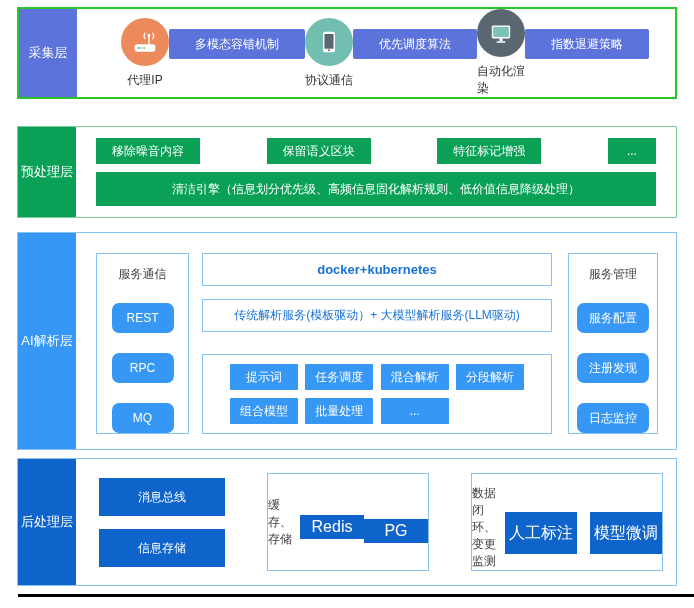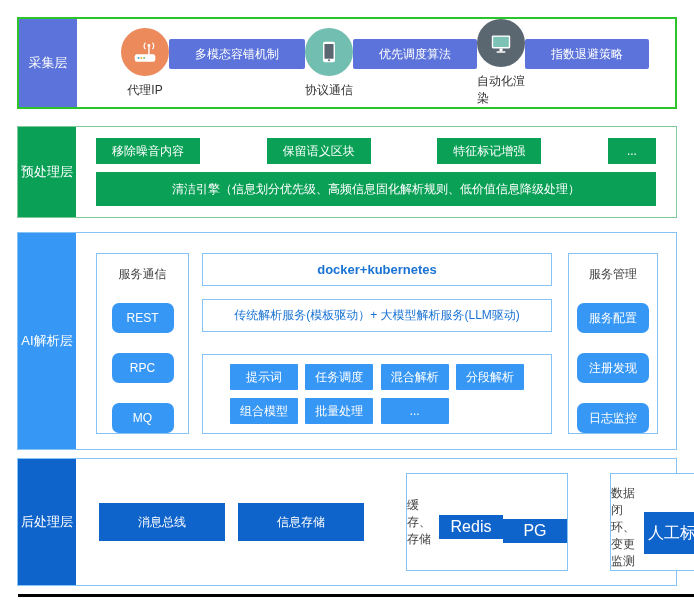--- a/index.html
+++ b/index.html
@@ -10,21 +10,21 @@
     -webkit-font-smoothing:antialiased;
   }
   .layer { position:absolute; left:17px; width:660px; background:#fff; display:flex; }
   .layer-label {
     width:58px; flex:0 0 58px; color:#fff; font-size:13px;
     display:flex; align-items:center; justify-content:center; text-align:center;
   }
   .layer-content { flex:1; position:relative; }
 
   
-  #layer1 { top:17px; height:92px; border:2px solid var(--layer1-border); }
+  #layer1 { top:7px; height:92px; border:2px solid var(--layer1-border); }
   #layer1 .layer-label { background:var(--layer1-accent); }
   #layer1 .layer-content { display:flex; align-items:center; justify-content:space-between; padding:0 28px 0 44px; }
   .icon-group { display:flex; flex-direction:column; align-items:center; }
   .circle { width:48px; height:48px; border-radius:50%; display:flex; align-items:center; justify-content:center; }
   .circle.orange { background:var(--icon-orange); }
   .circle.teal   { background:var(--icon-teal); }
   .circle.dark   { background:var(--icon-dark); }
   .icon-caption { margin-top:6px; font-size:12px; color:#333; }
   .badge-indigo {
     background:var(--layer1-accent); color:#fff; font-size:12px;
@@ -69,21 +69,21 @@
   }
   .cap-badge {
     background:var(--layer3-accent); color:#fff; font-size:12px; text-align:center;
     height:26px; line-height:26px; border-radius:1px;
   }
 
   
   #layer4 { top:458px; height:128px; border:1px solid var(--layer3-border); }
   #layer4 .layer-label { background:var(--layer4-accent); }
   #layer4 .layer-content { display:flex; align-items:center; padding-left:23px; gap:42px; }
-  .stack-col { display:flex; flex-direction:row; gap:13px; }
+  .stack-col { display:flex; flex-direction:column; gap:13px; }
   .btn-darkblue {
     background:var(--layer4-accent); color:#fff; font-size:12px; text-align:center;
     width:126px; height:38px; line-height:38px;
   }
   .group-box { border:1px solid var(--layer3-border); background:#fff; display:flex; flex-direction:row; align-items:center; }
   .storage-box { width:162px; height:98px; padding-top:10px; }
   .storage-box .box-heading { margin-bottom:10px; }
   .btn-storage {
     background:var(--layer4-accent); color:#fff; font-size:16px; text-align:center;
     width:120px; height:24px; line-height:24px; margin-top:0;

